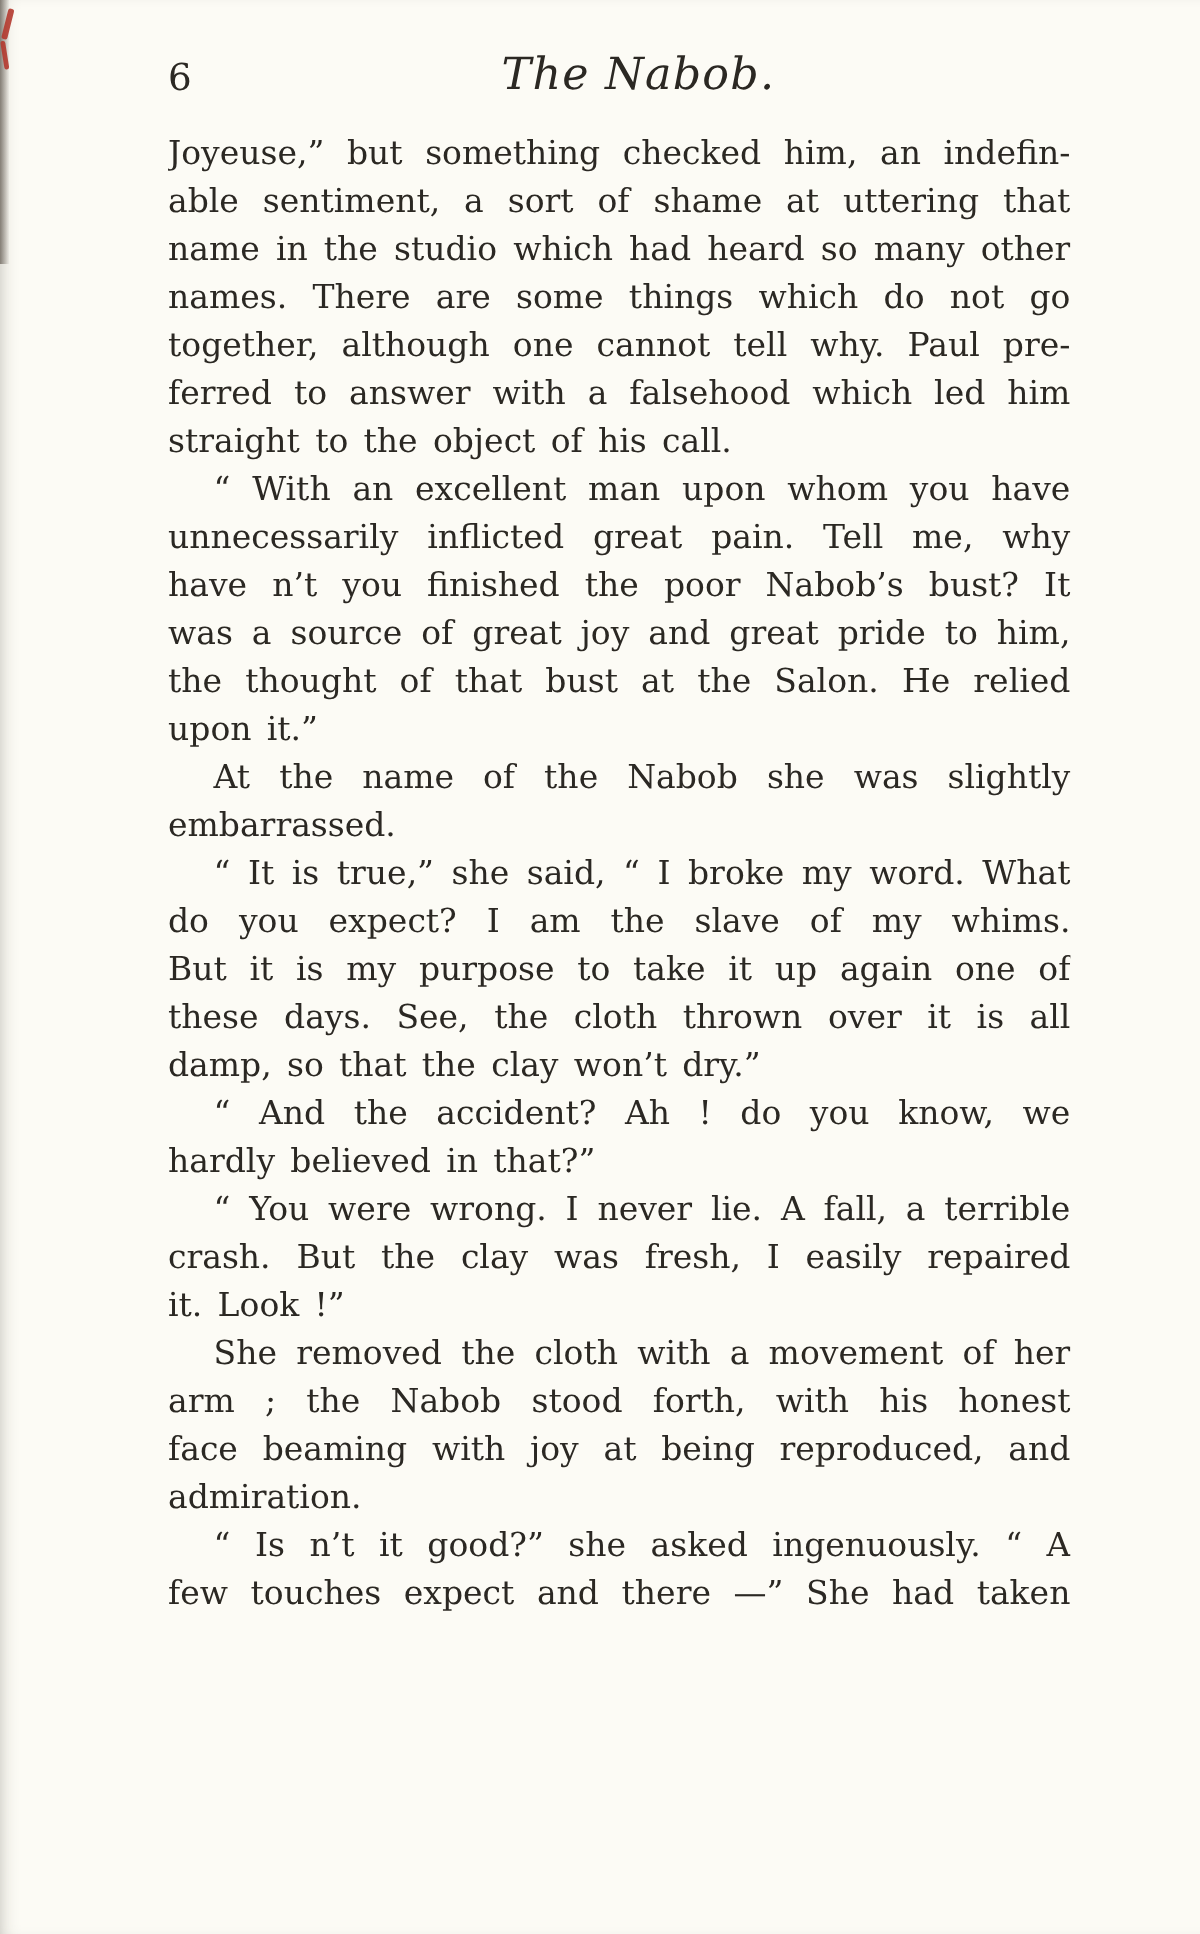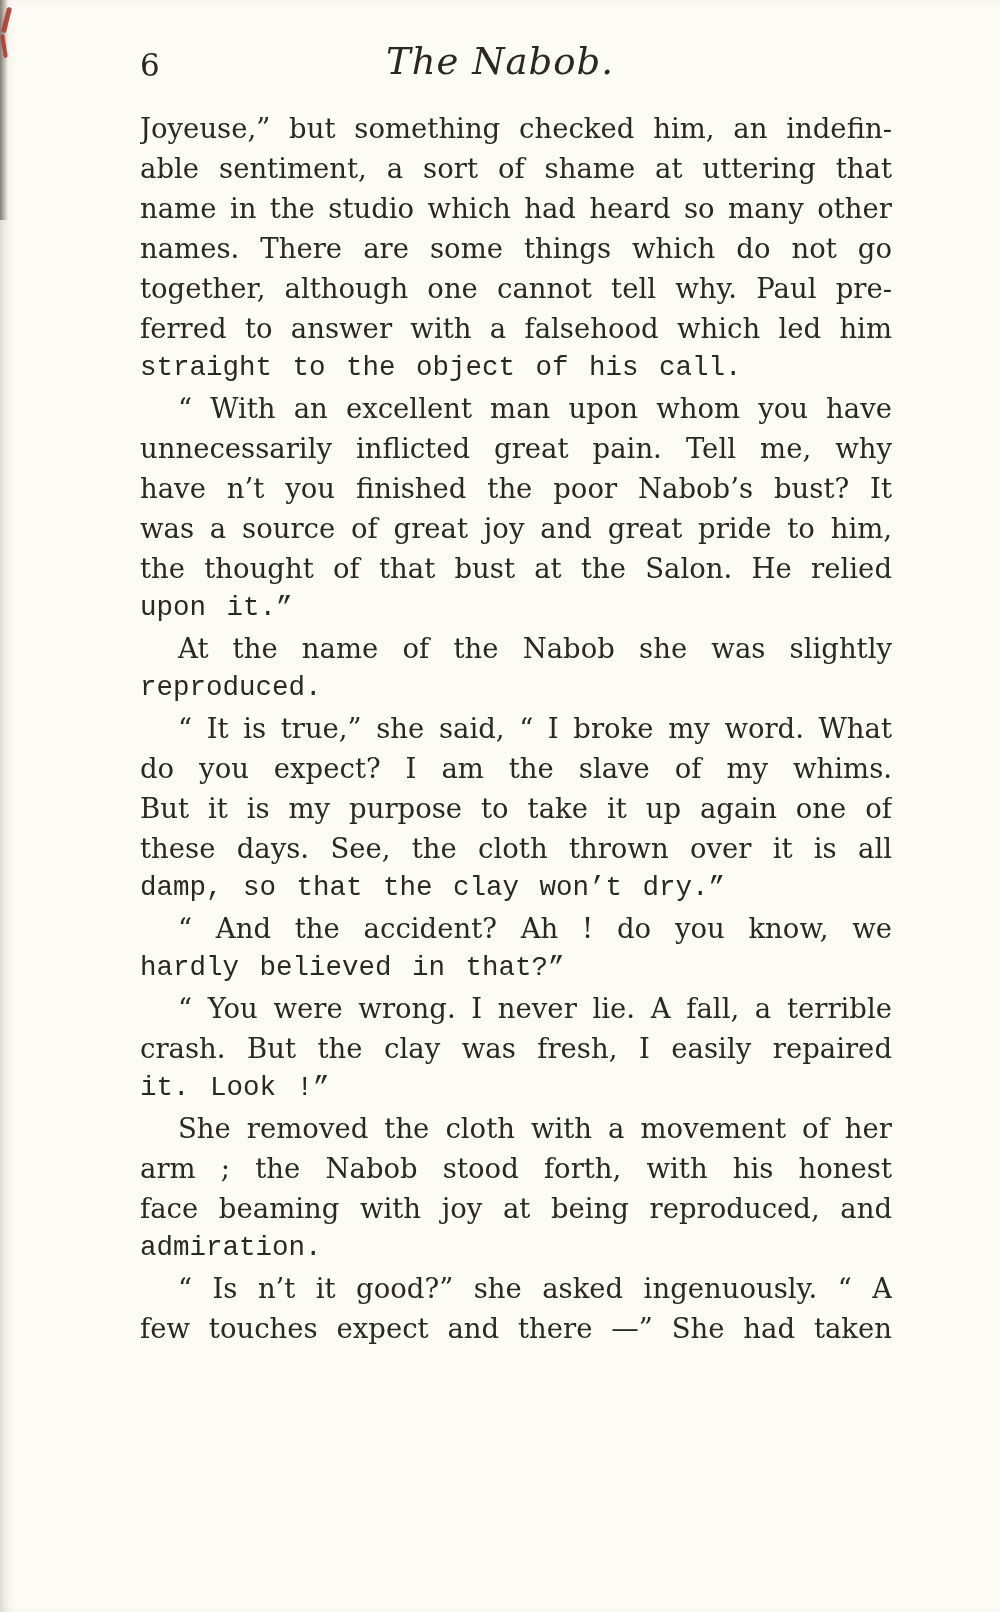--- a/index.html
+++ b/index.html
@@ -27,21 +27,21 @@
   .scan-mark.m2 { left: 2px; top: 34px; width: 4px; height: 24px; transform: rotate(-9deg); }
 
   .page-number {
     position: absolute;
     left: 140px; top: 48px;
     font-size: 31px;
     line-height: 34px;
   }
   .running-title {
     position: absolute;
-    left: 124px; top: 42px;
+    left: 156px; top: 42px;
     width: 752px;
     text-align: center;
     font-style: italic;
     font-size: 37px;
     line-height: 40px;
     letter-spacing: 1px;
   }
 
   .text-block {
     position: absolute;
@@ -55,21 +55,20 @@
     height: 40px;
     text-align: justify;
     text-align-last: justify;
     overflow: hidden;
     word-spacing: 1px;
   }
   .line.last {
     text-align: left;
     text-align-last: left;
     word-spacing: 4px;
-    font-family: Liberation Mono, monospace;
   }
   .line.indent { text-indent: 38px; }
 </style>
 </head>
 <body>
 
 <div class="page">
   <div class="edge-smudge"></div>
   <div class="scan-mark m1"></div>
   <div class="scan-mark m2"></div>
@@ -91,21 +90,21 @@
       <div class="paragraph">
         <div class="line indent">“ With an excellent man upon whom you have</div>
         <div class="line">unnecessarily inflicted great pain. Tell me, why</div>
         <div class="line">have n’t you finished the poor Nabob’s bust? It</div>
         <div class="line">was a source of great joy and great pride to him,</div>
         <div class="line">the thought of that bust at the Salon. He relied</div>
         <div class="line last">upon it.”</div>
       </div>
       <div class="paragraph">
         <div class="line indent">At the name of the Nabob she was slightly</div>
-        <div class="line last">reproduced.</div>
+        <div class="line last">embarrassed.</div>
       </div>
       <div class="paragraph">
         <div class="line indent">“ It is true,” she said, “ I broke my word. What</div>
         <div class="line">do you expect? I am the slave of my whims.</div>
         <div class="line">But it is my purpose to take it up again one of</div>
         <div class="line">these days. See, the cloth thrown over it is all</div>
         <div class="line last">damp, so that the clay won’t dry.”</div>
       </div>
       <div class="paragraph">
         <div class="line indent">“ And the accident? Ah ! do you know, we</div>

